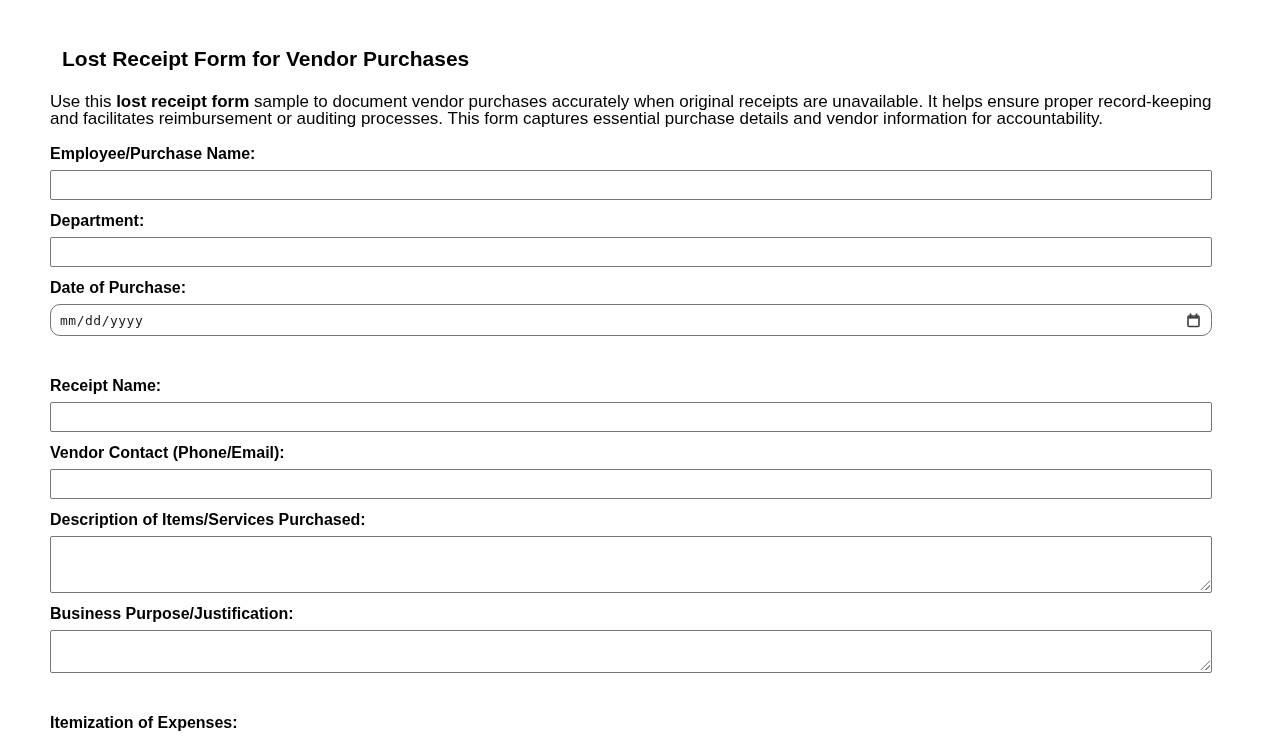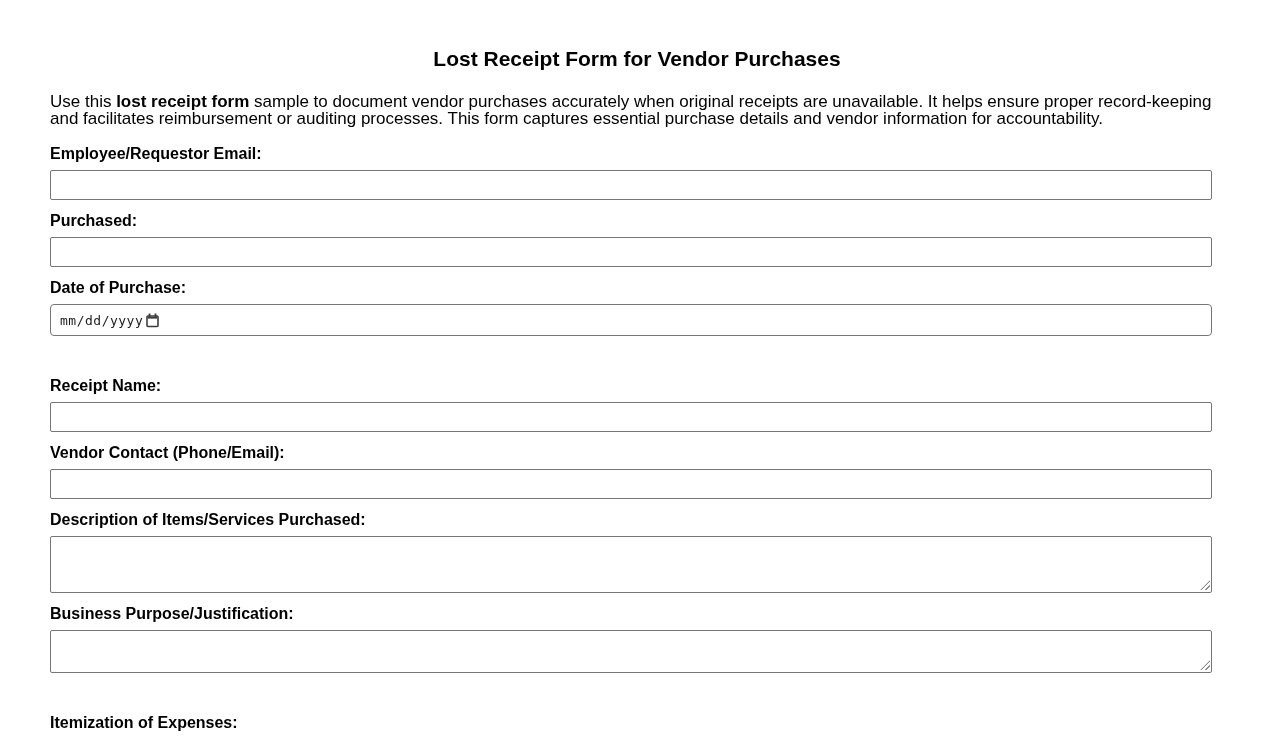--- a/index.html
+++ b/index.html
@@ -12,21 +12,20 @@
   .page {
     box-sizing: border-box;
     width: 1263px;
     padding: 46px 51px 10px 50px;
   }
   .title {
     font-size: 21px;
     line-height: 1.25;
     font-weight: 700;
     margin: 0 0 21px 12px;
-    text-align: center;
   }
   .intro {
     font-size: 17px;
     line-height: 17px;
     margin: 0 0 19px 0;
   }
   .field { margin: 0 0 13px 0; }
   .field--wide-gap { margin-bottom: 42px; }
   .field--label-only { margin-bottom: 16px; }
   .field-label {
@@ -46,25 +45,26 @@
     border-radius: 2px;
     padding: 1px 8px;
     font-family: "Liberation Sans", sans-serif;
     font-size: 16px;
     color: #000;
     background: #fff;
   }
   .date-field {
     display: flex;
     align-items: center;
+    justify-content: space-between;
     box-sizing: border-box;
     width: 100%;
     height: 32px;
     border: 1px solid #767676;
-    border-radius: 4px;
+    border-radius: 10px;
     padding: 0 9px;
     background: #fff;
     cursor: default;
   }
   .date-text {
     font-family: "DejaVu Sans Mono", monospace;
     font-size: 13px;
     letter-spacing: 0.5px;
     color: #1c1c1c;
   }
@@ -108,26 +108,26 @@
 
 <div class="page">
 
   <h1 class="title">Lost Receipt Form for Vendor Purchases</h1>
 
   <p class="intro"><span>Use this </span><strong>lost receipt form</strong><span> sample to document vendor purchases accurately when original receipts are unavailable. It helps ensure proper record-keeping and facilitates reimbursement or auditing processes. This form captures essential purchase details and vendor information for accountability.</span></p>
 
   <form>
 
     <div class="field">
-      <label class="field-label">Employee/Requestor Email:</label>
+      <label class="field-label">Employee/Purchase Name:</label>
       <input type="text" class="text-input" value="" style="">
     </div>
 
     <div class="field">
-      <label class="field-label">Purchased:</label>
+      <label class="field-label">Department:</label>
       <input type="text" class="text-input" value="" style="">
     </div>
 
     <div class="field field--wide-gap">
       <label class="field-label">Date of Purchase:</label>
       <div class="date-field">
         <span class="date-text">mm/dd/yyyy</span>
         <span class="calendar-btn">
           <svg width="15" height="15" viewBox="0 0 15 15" aria-hidden="true">
             <line x1="4.5" y1="0.5" x2="4.5" y2="4" stroke="#3c3c3c" stroke-width="1.8"></line>

